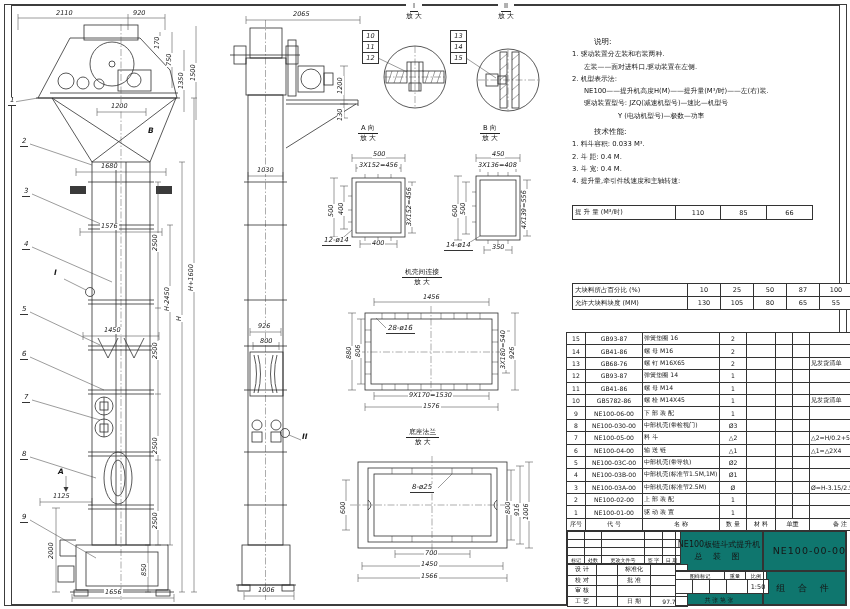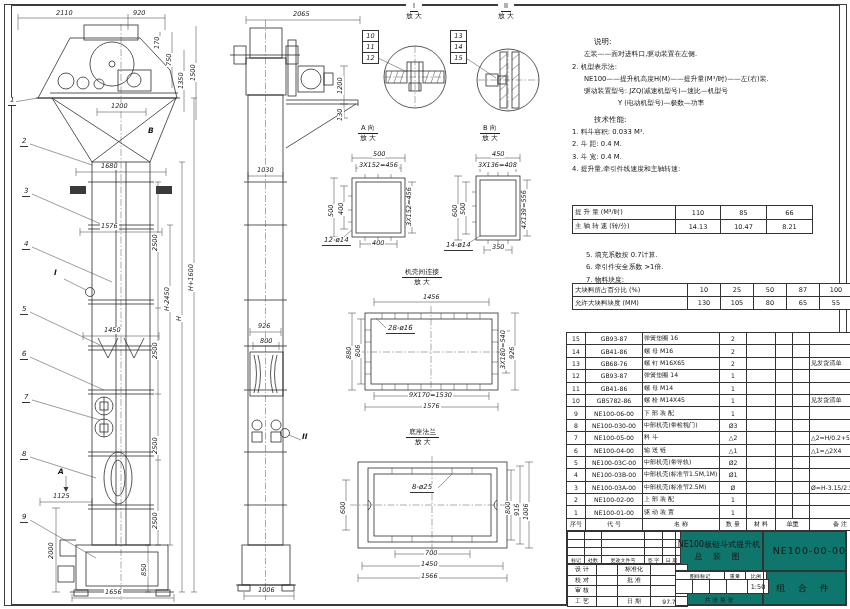--- a/index.html
+++ b/index.html
@@ -305,54 +305,44 @@
   <i class="d r" style="left:505px;top:515px">800</i>
   <i class="d r" style="left:514px;top:517px">916</i>
   <i class="d r" style="left:523px;top:521px">1006</i>
   <i class="d" style="left:424px;top:550px">700</i>
   <i class="d" style="left:420px;top:561px">1450</i>
   <i class="d" style="left:420px;top:573px">1566</i>
   <i class="co" style="left:410px;top:484px">8-ø25</i>
 
   <div class="notes">
     <div class="nl hd">说明:</div>
+    <div class="nl">1. 驱动装置分左装和右装两种.</div>
     <div class="nl i1">左装——面对进料口,驱动装置在左侧.</div>
     <div class="nl">2. 机型表示法:</div>
     <div class="nl i1">NE100——提升机高度H(M)——提升量(M³/时)——左(右)装.</div>
     <div class="nl i1">驱动装置型号: JZQ(减速机型号)—速比—机型号</div>
     <div class="nl i2">Y (电动机型号)—极数—功率</div>
     <div class="nl hd sp">技术性能:</div>
     <div class="nl">1. 料斗容积: 0.033 M³.</div>
     <div class="nl">2. 斗  距: 0.4 M.</div>
     <div class="nl">3. 斗  宽: 0.4 M.</div>
     <div class="nl">4. 提升量,牵引件线速度和主轴转速:</div>
   </div>
 
   <table class="perf">
     <tbody>
         <tr>
       <td class="l" style="width:98px">提 升 量  (M³/时)</td>
       <td style="width:40px">110</td>
       <td style="width:41px">85</td>
       <td style="width:41px">66</td>
     </tr>
-    <tr>
-      <td class="l">主 轴 转 速  (转/分)</td>
-      <td>14.13</td>
-      <td>10.47</td>
-      <td>8.21</td>
-    </tr>
   </tbody>
     </table>
 
-  <div class="notes2">
-    <div class="nl">5. 填充系数按 0.7计算.</div>
-    <div class="nl">6. 牵引件安全系数 &gt;1倍.</div>
-    <div class="nl">7. 物料块度:</div>
-  </div>
 
   <table class="lump">
     <tbody>
         <tr>
       <td class="l" style="width:110px">大块料所占百分比 (%)</td>
       <td style="width:28px">10</td>
       <td style="width:28px">25</td>
       <td style="width:28px">50</td>
       <td style="width:28px">87</td>
       <td style="width:28px">100</td>

